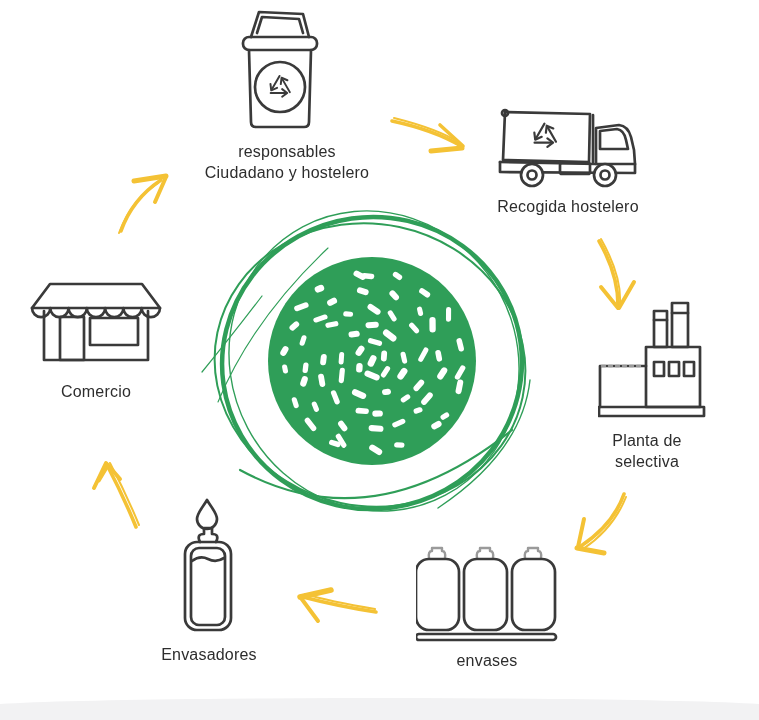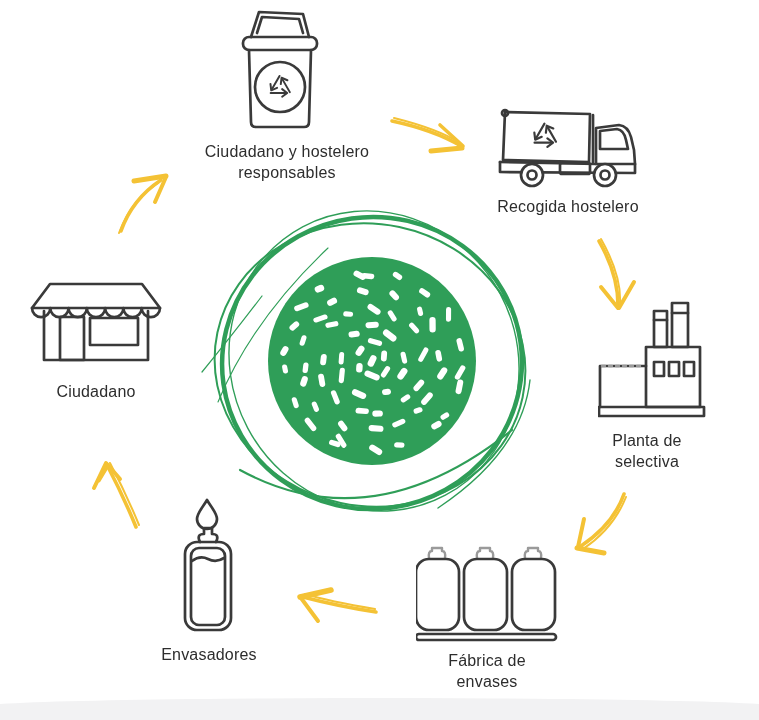--- a/index.html
+++ b/index.html
@@ -123,22 +123,22 @@
 
   <svg class="abs" style="left:238px;top:6px" width="84" height="124" viewBox="0 0 84 124">
     <path class="ink" d="M13,31 L21,6 L65,8 L71,31"></path>
     <path class="ink" d="M19,27 L24,11 L61,13 L65,27"></path>
     <rect class="ink" x="5" y="31" width="74" height="13" rx="6"></rect>
     <path class="ink" d="M11,44 L13,116 Q13,121 18,121 L66,121 Q71,121 71,116 L73,44"></path>
     <circle class="ink" cx="42" cy="81" r="25"></circle>
     <use href="#recycle" x="25" y="64" width="34" height="34"></use>
   </svg>
   <div class="label" style="left:170px;top:141px;width:234px">
+    <div>responsables</div>
     <div>Ciudadano y hostelero</div>
-    <div>responsables</div>
   </div>
 
   <svg class="abs" style="left:498px;top:103px" width="140" height="90" viewBox="0 0 140 90">
     <circle class="ink" cx="7" cy="10" r="3"></circle>
     <path class="ink" d="M7,9 L92,11 L91,59 L5,57 Z"></path>
     <use href="#recycle" x="28" y="14" width="38" height="38"></use>
     <path class="ink" d="M95,12 L95,59"></path>
     <path class="ink" d="M98,25 L121,22 Q130,23 133,34 L136,47 L137,61 L98,61 Z"></path>
     <path class="ink" d="M102,28 L119,26 Q126,27 128,37 L130,46 L102,46 Z"></path>
     <path class="ink" d="M2,59 L98,61"></path>
@@ -180,21 +180,20 @@
       <path class="soft" d="M13,14 Q12,7 16,7 L16,4 L26,4 L26,7 Q30,7 29,14"></path>
       <rect class="ink" x="0" y="15" width="43" height="71" rx="13"></rect>
     </g>
     <g transform="translate(96,0)">
       <path class="soft" d="M13,14 Q12,7 16,7 L16,4 L26,4 L26,7 Q30,7 29,14"></path>
       <rect class="ink" x="0" y="15" width="43" height="71" rx="13"></rect>
     </g>
     <rect class="ink" x="0" y="90" width="140" height="6" rx="3"></rect>
   </svg>
   <div class="label" style="left:427px;top:650px;width:120px">
-    <div>Fábrica de</div>
     <div>envases</div>
   </div>
 
   <svg class="abs" style="left:178px;top:497px" width="62" height="140" viewBox="0 0 62 140">
     <path class="ink" d="M29,3 C33,10 39,16 39,22 A10,10 0 1 1 19,22 C19,16 25,10 29,3 Z"></path>
     <path class="ink" d="M22,45 Q18,37 26,37 L26,31 L34,31 L34,37 Q42,37 38,45"></path>
     <rect class="ink" x="7" y="45" width="46" height="88" rx="12"></rect>
     <rect class="ink" x="13" y="51" width="34" height="77" rx="8" stroke-width="2"></rect>
     <path class="ink" d="M14,64 Q22,58 30,62 T46,61" stroke-width="2"></path>
   </svg>
@@ -203,21 +202,21 @@
   </div>
 
   <svg class="abs" style="left:30px;top:281px" width="134" height="86" viewBox="0 0 134 86">
     <path class="ink" d="M20,3 L112,3 L130,27 L2,27 Z"></path>
     <path class="ink" d="M2,27 a9.14,9.14 0 0 0 18.28,0 a9.14,9.14 0 0 0 18.28,0 a9.14,9.14 0 0 0 18.28,0 a9.14,9.14 0 0 0 18.28,0 a9.14,9.14 0 0 0 18.28,0 a9.14,9.14 0 0 0 18.28,0 a9.14,9.14 0 0 0 18.32,0"></path>
     <path class="ink" d="M14,30 L14,79 L118,79 L118,30"></path>
     <rect class="ink" x="30" y="36" width="24" height="43"></rect>
     <rect class="ink" x="60" y="37" width="48" height="27"></rect>
   </svg>
   <div class="label" style="left:36px;top:381px;width:120px">
-    <div>Ciudadano</div>
+    <div>Comercio</div>
   </div>
 
   <svg class="abs" style="left:0;top:0;pointer-events:none" width="759" height="720" viewBox="0 0 759 720">
     <g>
       <path class="arw" stroke-width="3.6" d="M392,121 C420,127 444,136 461,146"></path>
       <path class="arw" stroke-width="2" d="M394,118 C422,125 446,134 460,143"></path>
       <path class="arw" stroke-width="3.6" d="M440,125 L463,146"></path>
       <path class="arw" stroke-width="5" d="M431,151 L462,148"></path>
     </g>
     <g>

